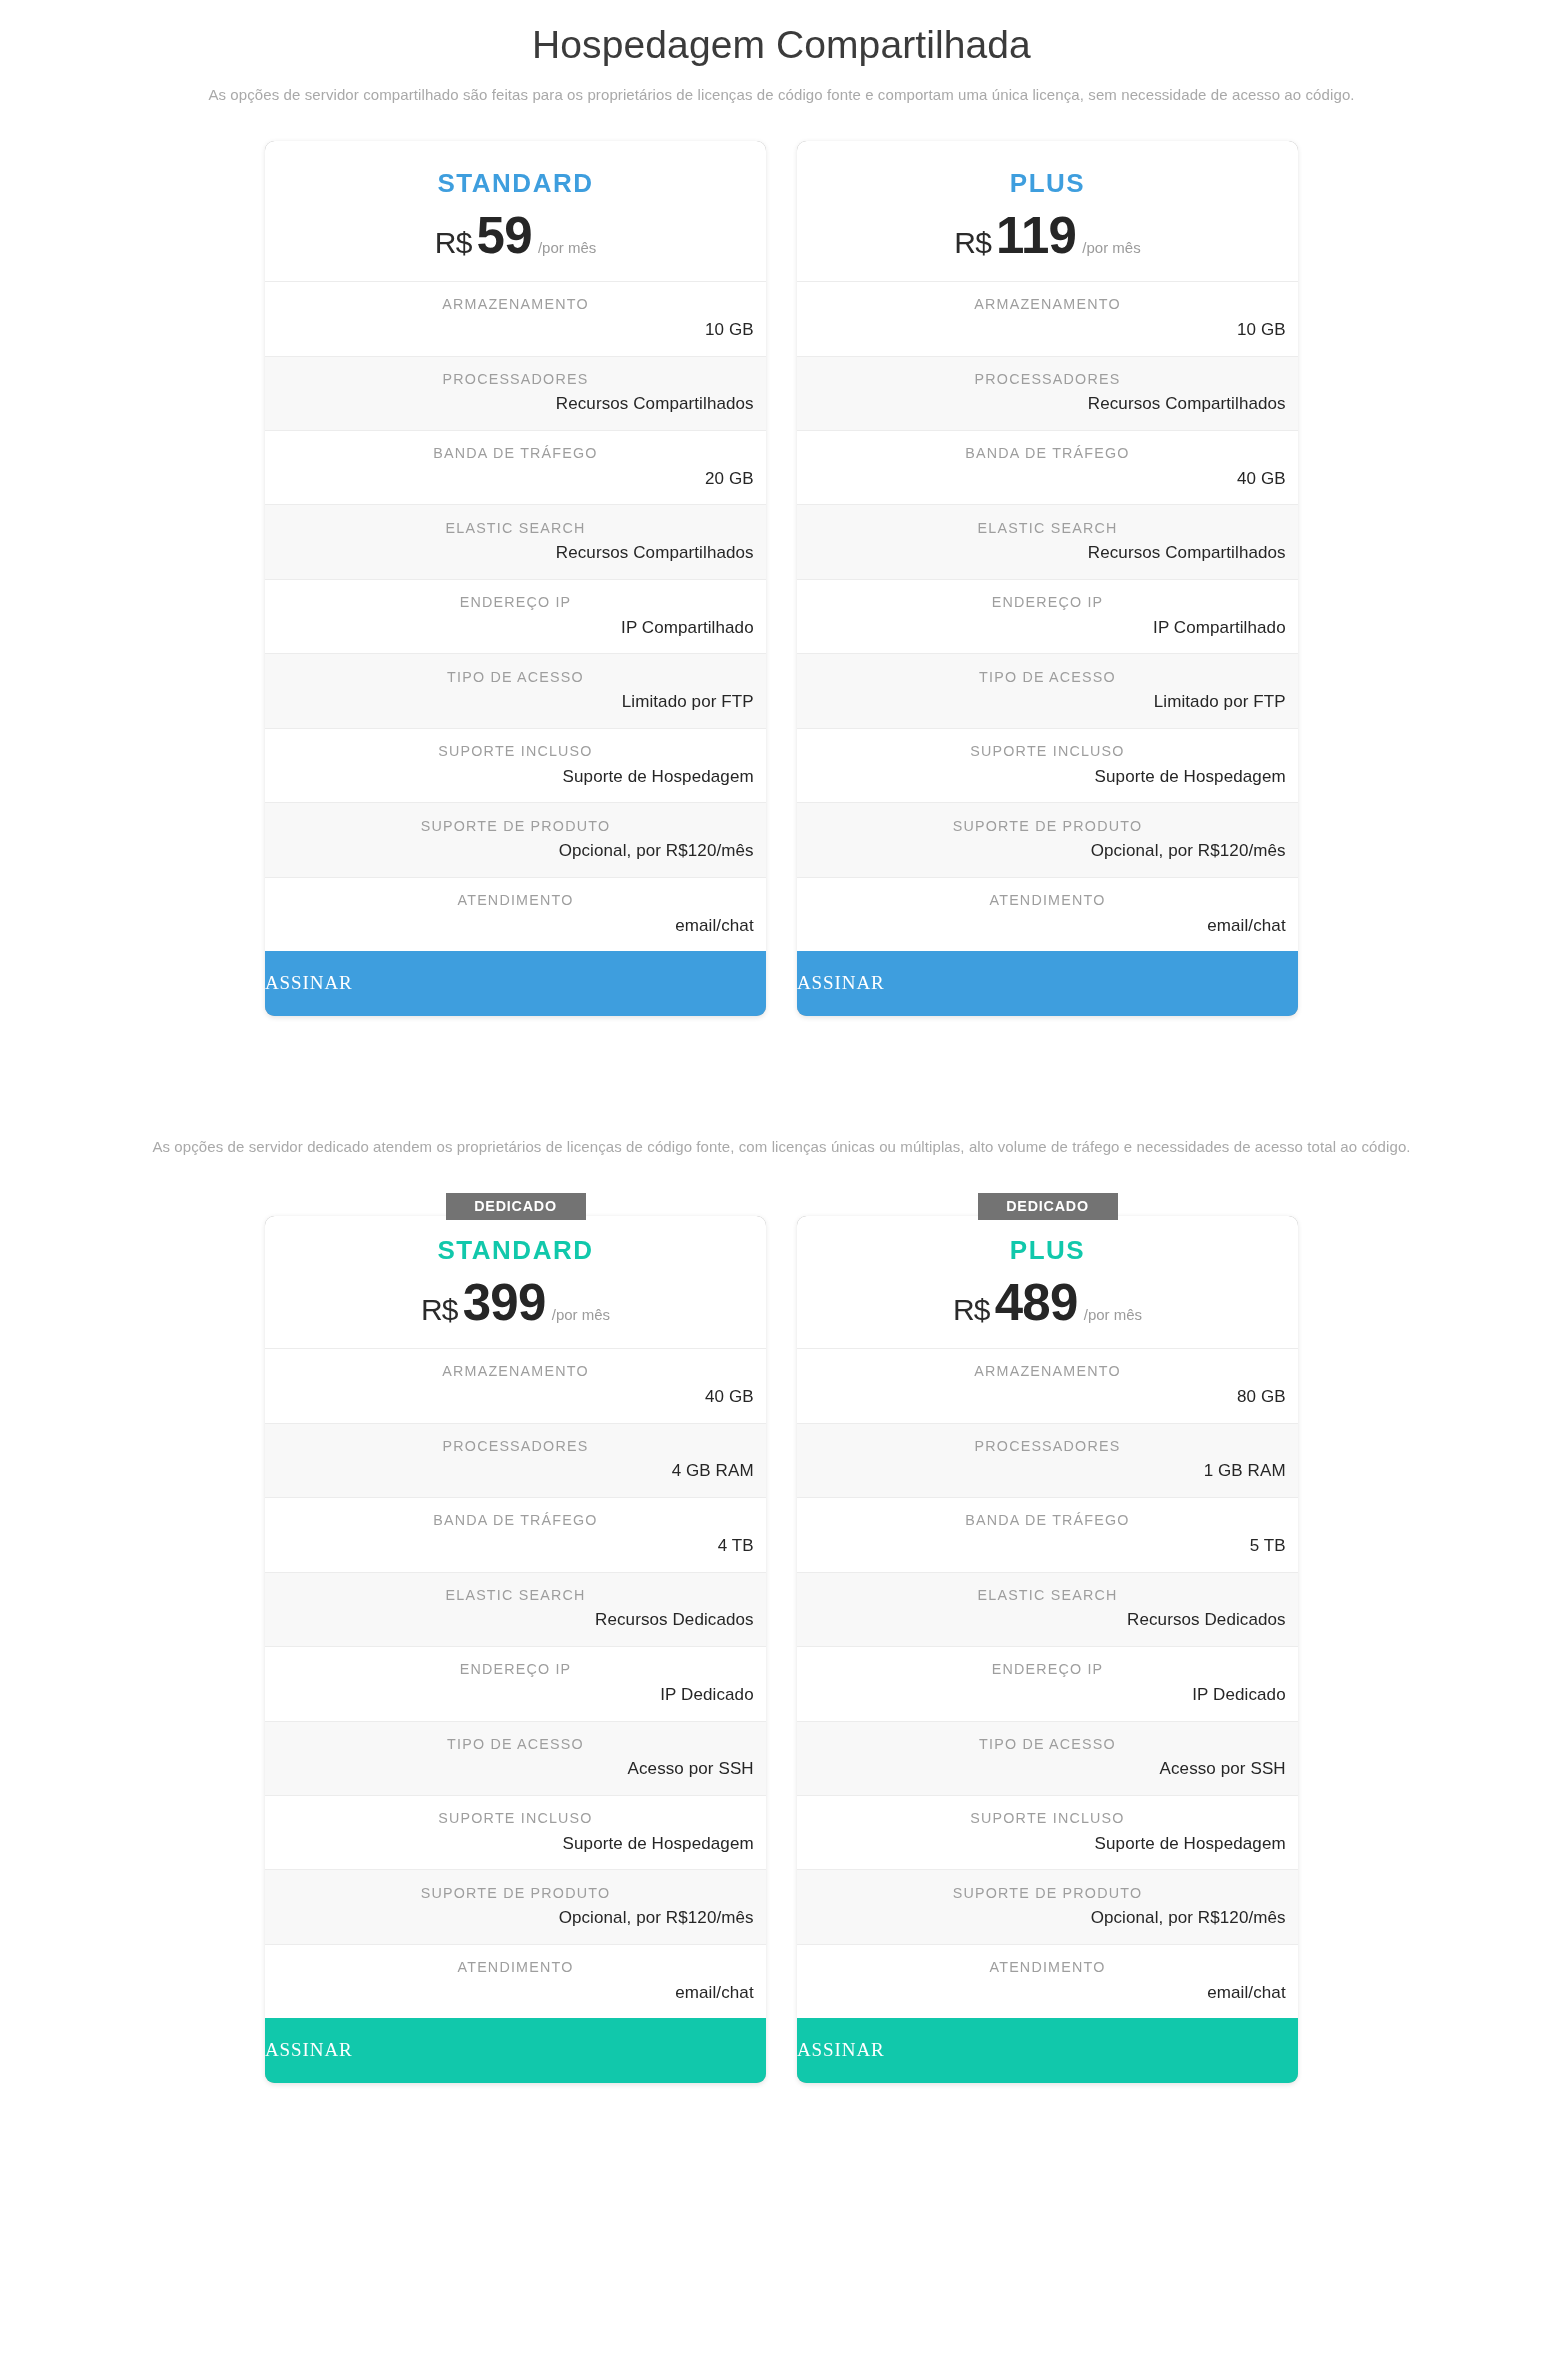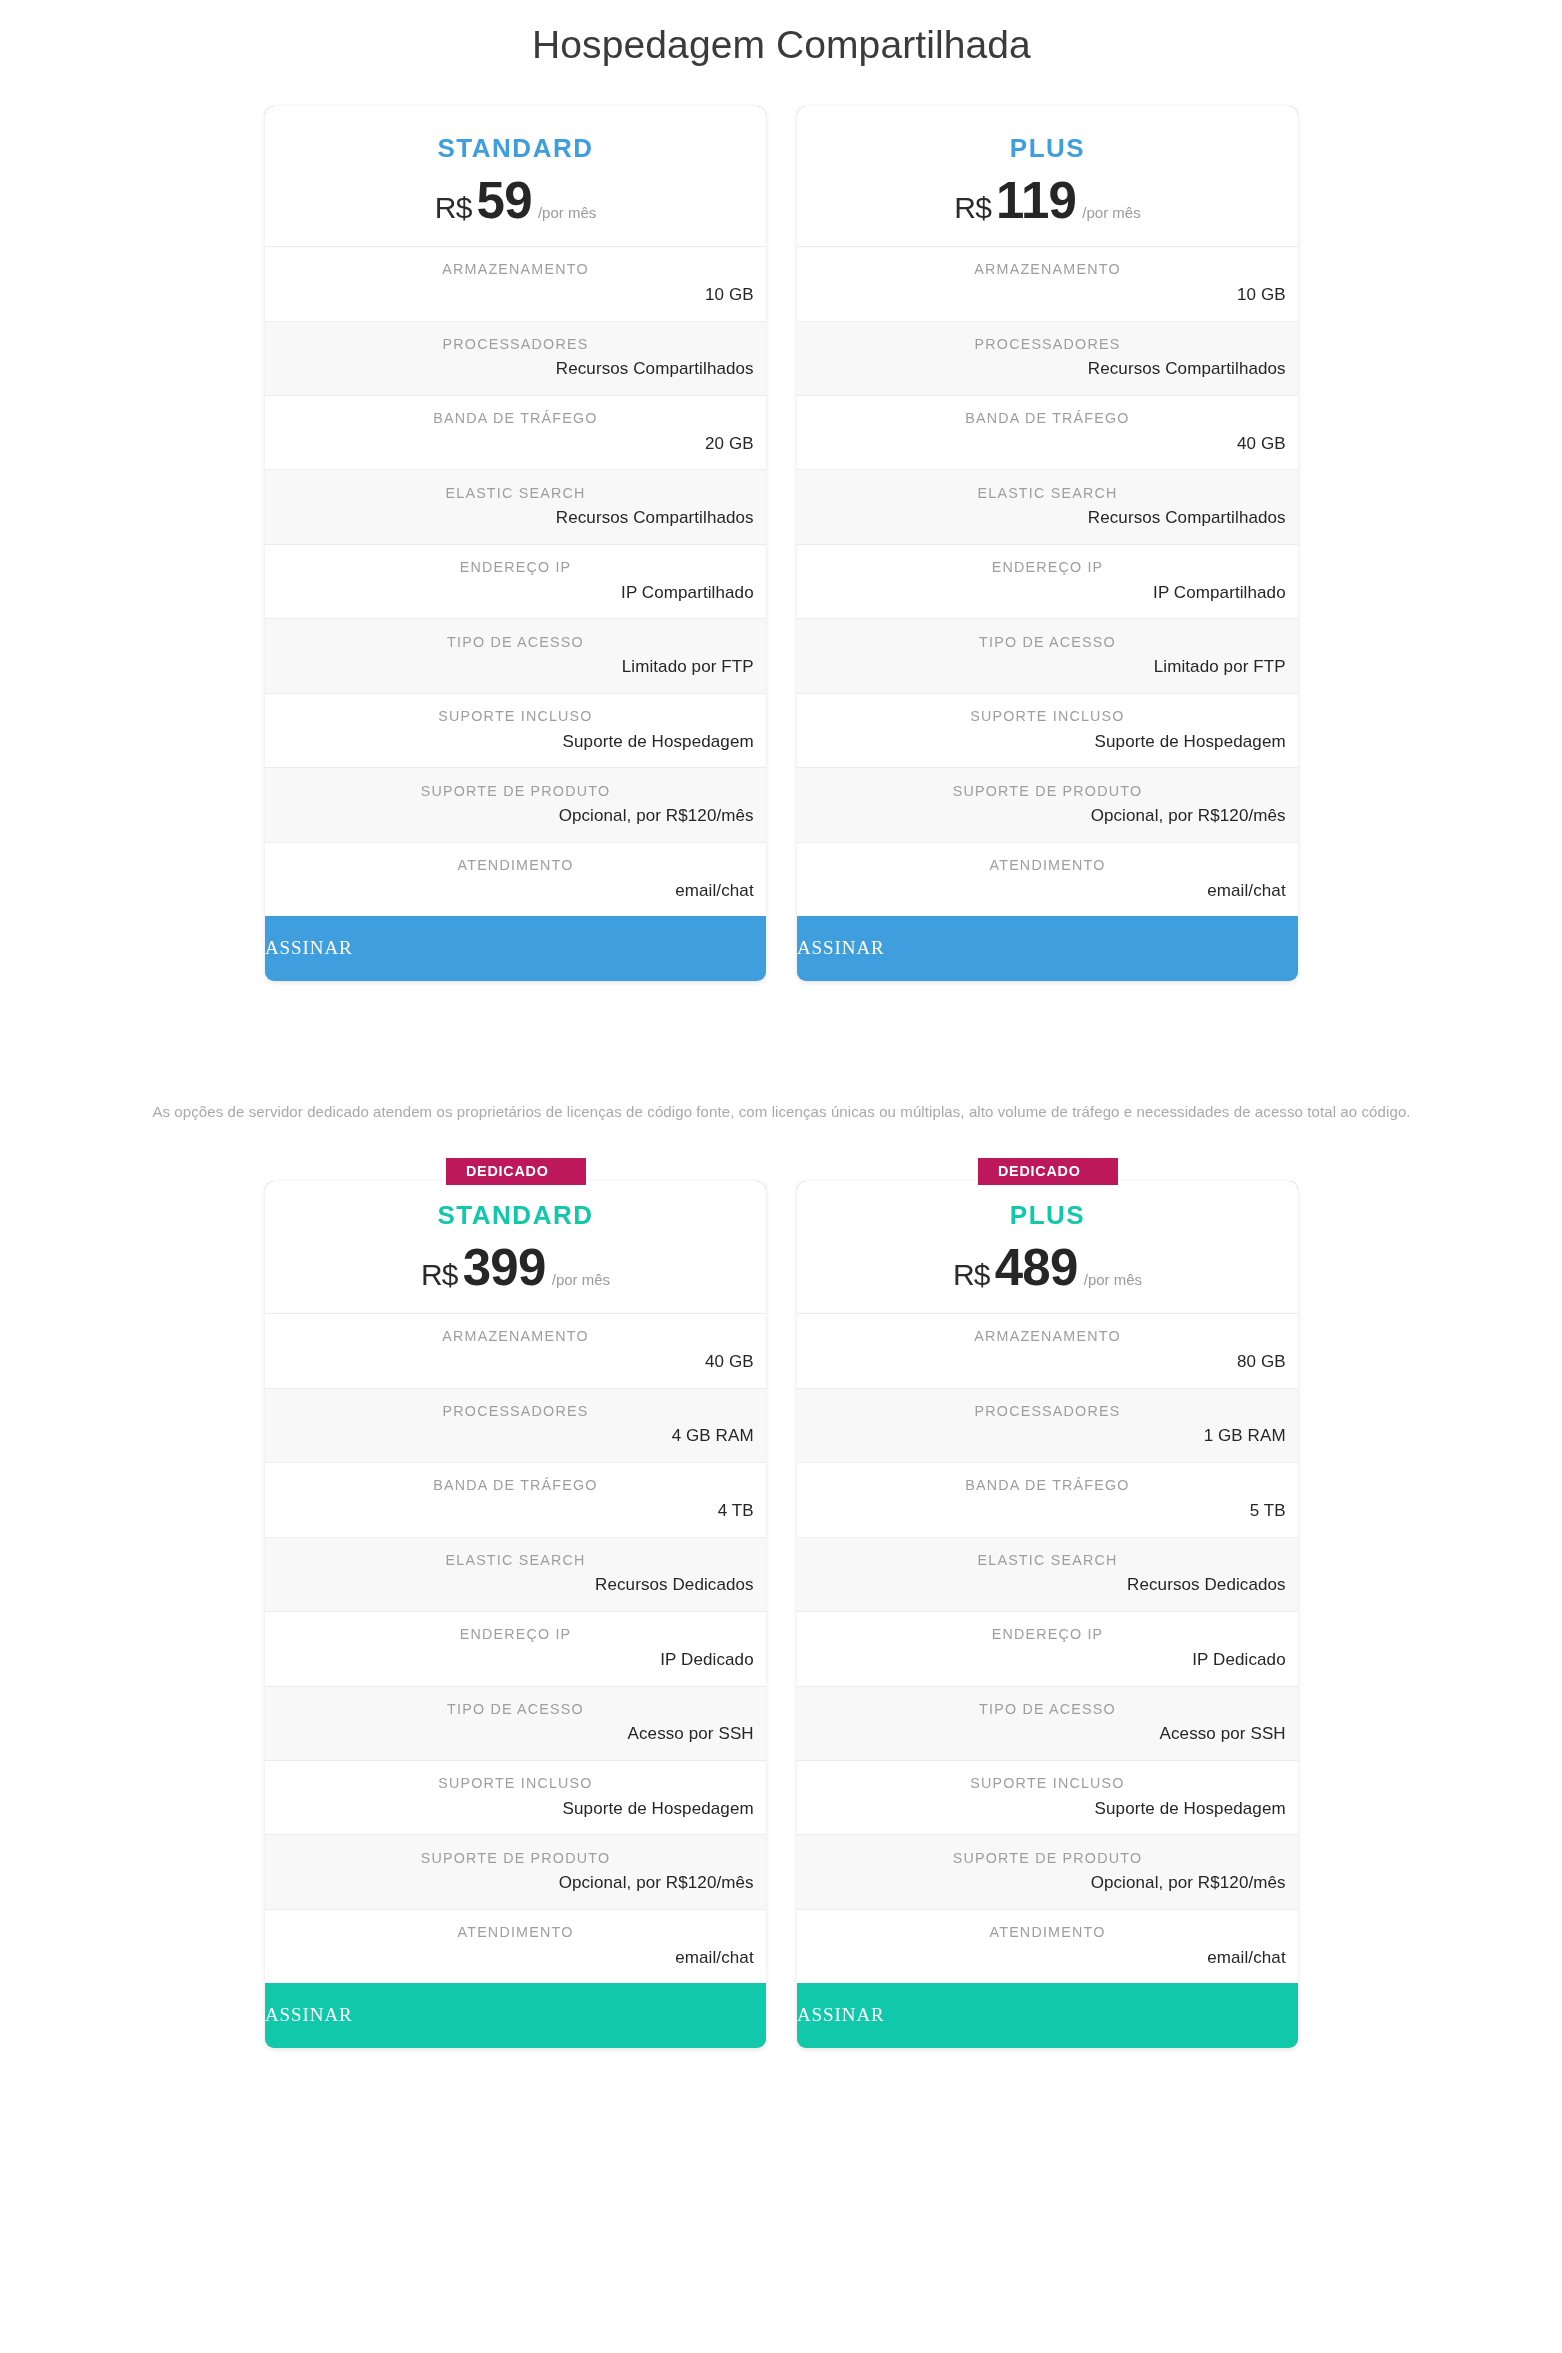--- a/index.html
+++ b/index.html
@@ -52,26 +52,27 @@
     width: 501px;
     display: flex;
     flex-direction: column;
     align-items: center;
   }
 
   
   .badge {
     position: relative;
     z-index: 3;
-    background: #be185d;
+    background: #737373;
     color: #ffffff;
     font-size: 14.3px;
     font-weight: 700;
     letter-spacing: 0.8px;
     padding: 5.5px 20.5px 6.1px;
+    text-align: center;
     min-width: 140px;
     margin-bottom: -4.1px;
   }
 
   .card {
     width: 501px;
     background: #a3a3a3;
     border-radius: 9.6px;
     overflow: hidden;
     box-shadow: 0 1.4px 4.8px rgba(0,0,0,0.10), 0 0 0.7px rgba(0,0,0,0.07);
@@ -167,20 +168,21 @@
   .gap-between-sections { height: 104px; }
   .bottom-pad { height: 24.6px; }
 </style>
 </head>
 <body>
 
 <div class="page">
 
   <section class="section">
     <h1 class="section-title">Hospedagem Compartilhada</h1>
+    <p class="section-sub">As opções de servidor compartilhado são feitas para os proprietários de licenças de código fonte e comportam uma única licença, sem necessidade de acesso ao código.</p>
 
     <div class="cards">
 
       <div class="card-wrap accent-blue">
         <div class="card">
           <div class="card-head">
             <div class="plan-name">STANDARD</div>
             <div class="price-line">
               <span class="cur">R$</span>
               <span class="amount">59</span>

